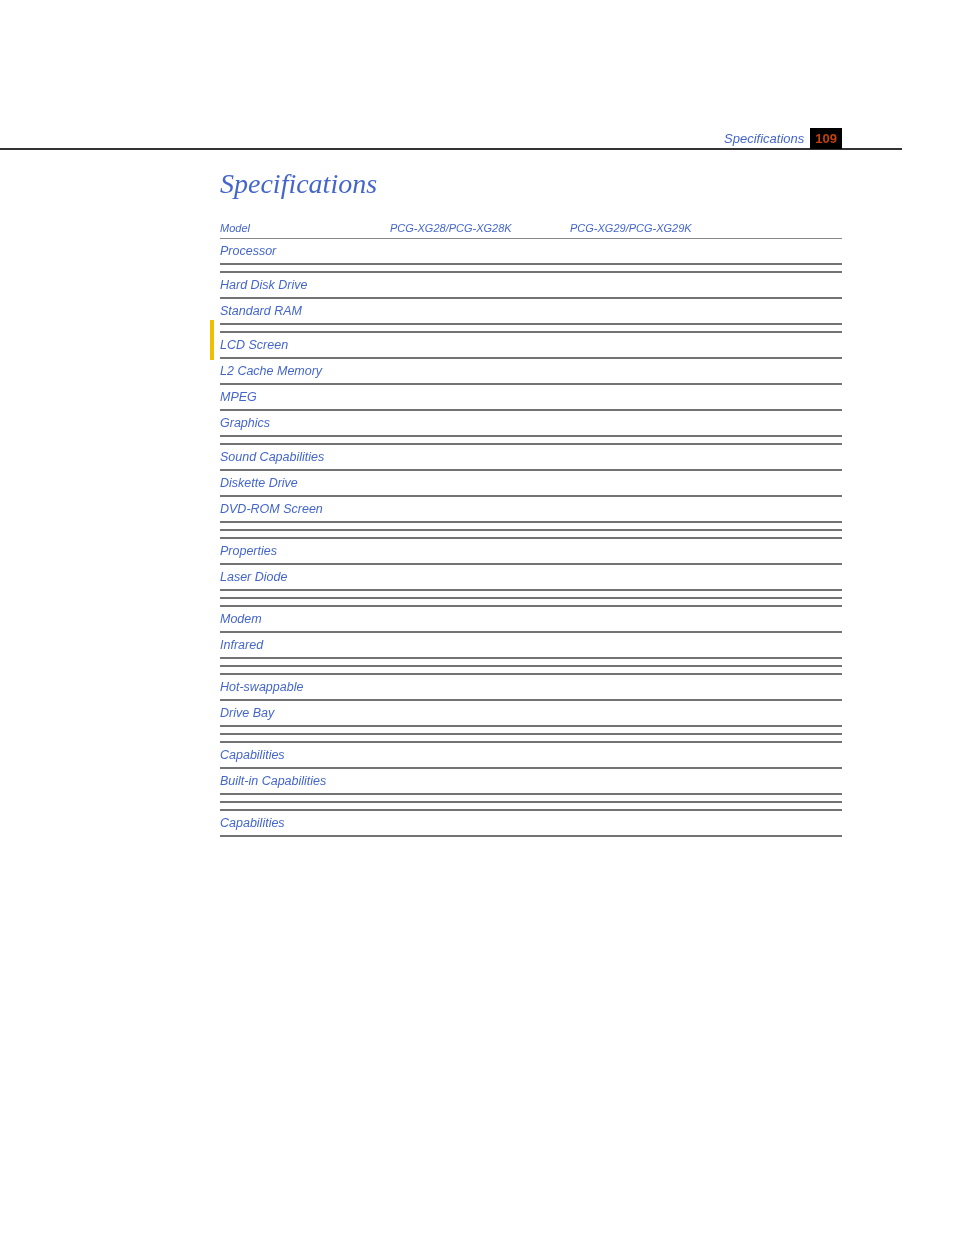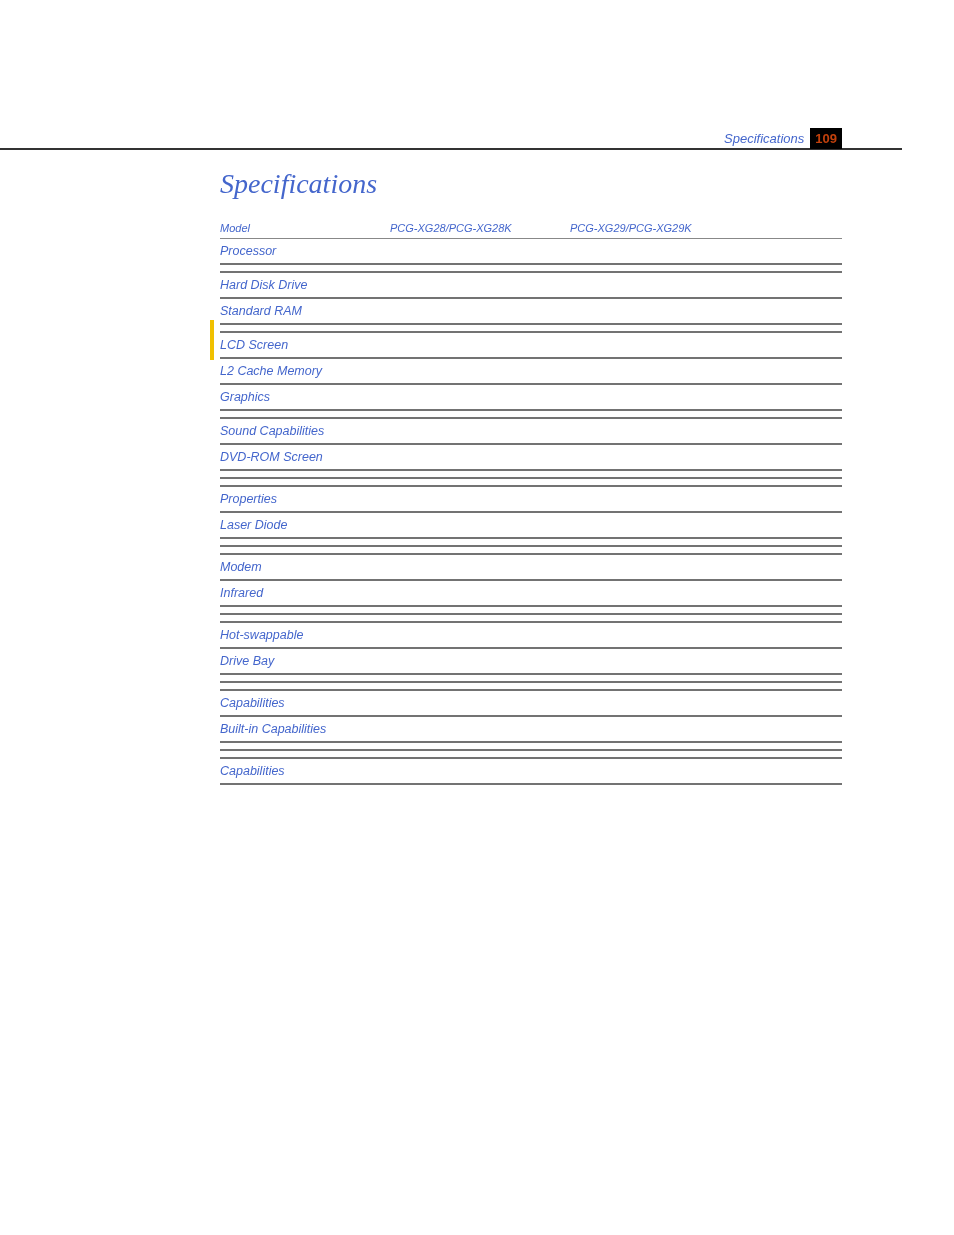--- a/index.html
+++ b/index.html
@@ -192,29 +192,39 @@
             <td class="row-label">LCD Screen</td>
             <td class="col-model1"></td>
             <td class="col-model2"></td>
           </tr>
           <tr>
             <td class="row-label">L2 Cache Memory</td>
             <td class="col-model1"></td>
             <td class="col-model2"></td>
           </tr>
           <tr>
+            <td class="row-label">MPEG</td>
+            <td class="col-model1"></td>
+            <td class="col-model2"></td>
+          </tr>
+          <tr>
             <td class="row-label">Graphics</td>
             <td class="col-model1"></td>
             <td class="col-model2"></td>
           </tr>
           <tr class="spacer">
             <td colspan="3" style="padding: 3px 0px; border-bottom: none;"></td>
           </tr>
           <tr>
             <td class="row-label">Sound Capabilities</td>
+            <td class="col-model1"></td>
+            <td class="col-model2"></td>
+          </tr>
+          <tr>
+            <td class="row-label">Diskette Drive</td>
             <td class="col-model1"></td>
             <td class="col-model2"></td>
           </tr>
           <tr>
             <td class="row-label">DVD-ROM Screen</td>
             <td class="col-model1"></td>
             <td class="col-model2"></td>
           </tr>
           <tr class="spacer">
             <td colspan="3" style="padding: 3px 0px; border-bottom: none;"></td>

